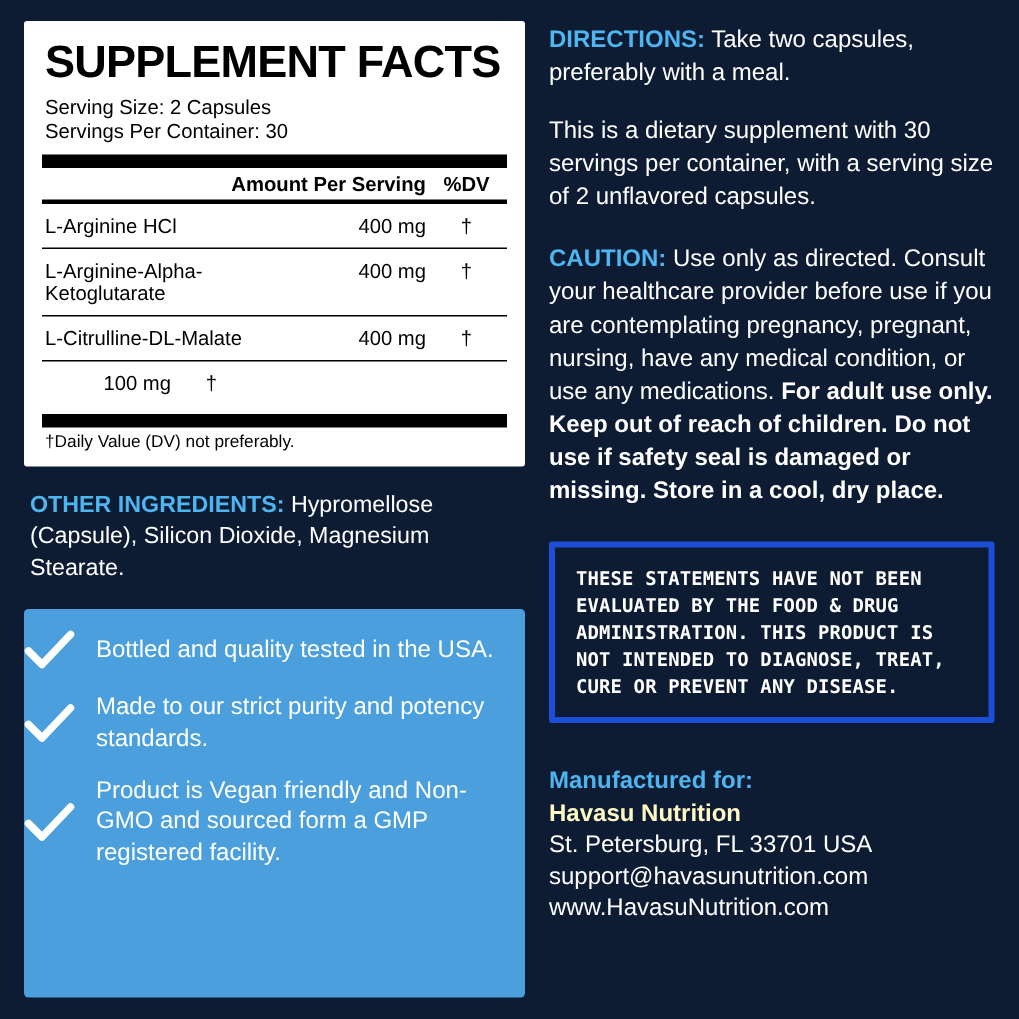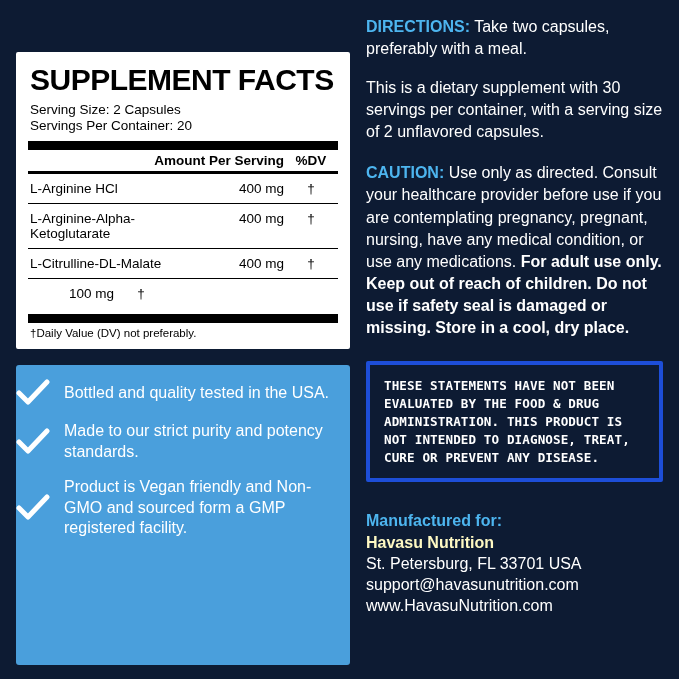--- a/index.html
+++ b/index.html
@@ -34,21 +34,20 @@
   }
 
   
   .facts {
     background: #ffffff;
     border: 2px solid #ffffff;
     border-radius: 2px;
     padding: 8px 10px 8px 10px;
     box-sizing: border-box;
     color: #000;
-    margin-top: 38px;
   }
   .facts-title {
     font-size: 30px;
     font-weight: bold;
     letter-spacing: -0.5px;
     line-height: 1.05;
     margin: 2px 0 6px 2px;
   }
   .facts-serving {
     font-size: 13.5px;
@@ -192,21 +191,21 @@
 </head>
 <body>
 
 <div class="page">
 
   <div class="col-left">
 
     <div class="facts">
       <div class="facts-title">SUPPLEMENT FACTS</div>
       <div class="facts-serving">Serving Size: 2 Capsules</div>
-      <div class="facts-serving">Servings Per Container: 20</div>
+      <div class="facts-serving">Servings Per Container: 30</div>
 
       <div class="rule-thick"></div>
 
       <div class="facts-head">
         <span class="amt">Amount Per Serving</span>
         <span class="dv">%DV</span>
       </div>
 
       <div class="rule-med"></div>
 
@@ -234,20 +233,23 @@
       <div class="frow">
         <span class="amt">100 mg</span>
         <span class="dv">†</span>
       </div>
 
       <div class="rule-thick"></div>
 
       <div class="facts-footnote">†Daily Value (DV) not preferably.</div>
     </div>
 
+    <div class="other-ing">
+      <span class="hdr">OTHER INGREDIENTS:</span><span> Hypromellose (Capsule), Silicon Dioxide, Magnesium Stearate.</span>
+    </div>
 
     <div class="benefits">
 
       <div class="benefit">
         <span class="check">
           <svg width="34" height="28" viewBox="0 0 34 28" aria-hidden="true">
             <path d="M3 14 L12 23 L31 3" fill="none" stroke="#ffffff" stroke-width="5" stroke-linecap="round" stroke-linejoin="round"></path>
           </svg>
         </span>
         <span class="benefit-text">Bottled and quality tested in the USA.</span>

